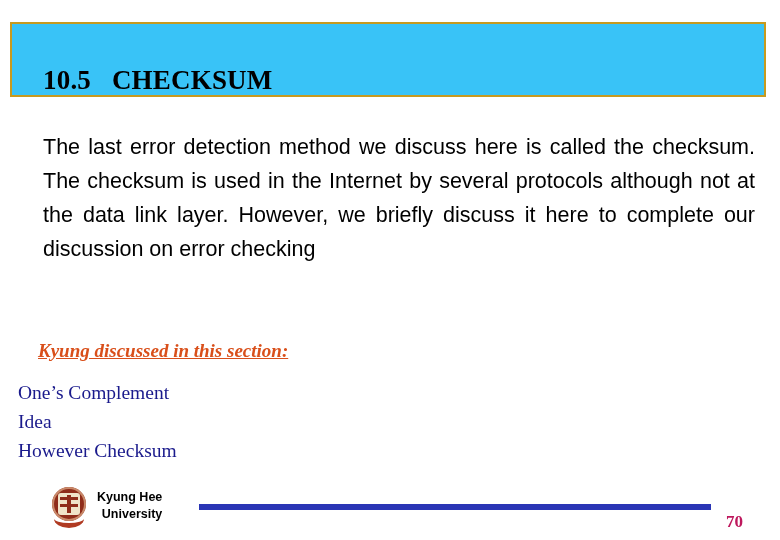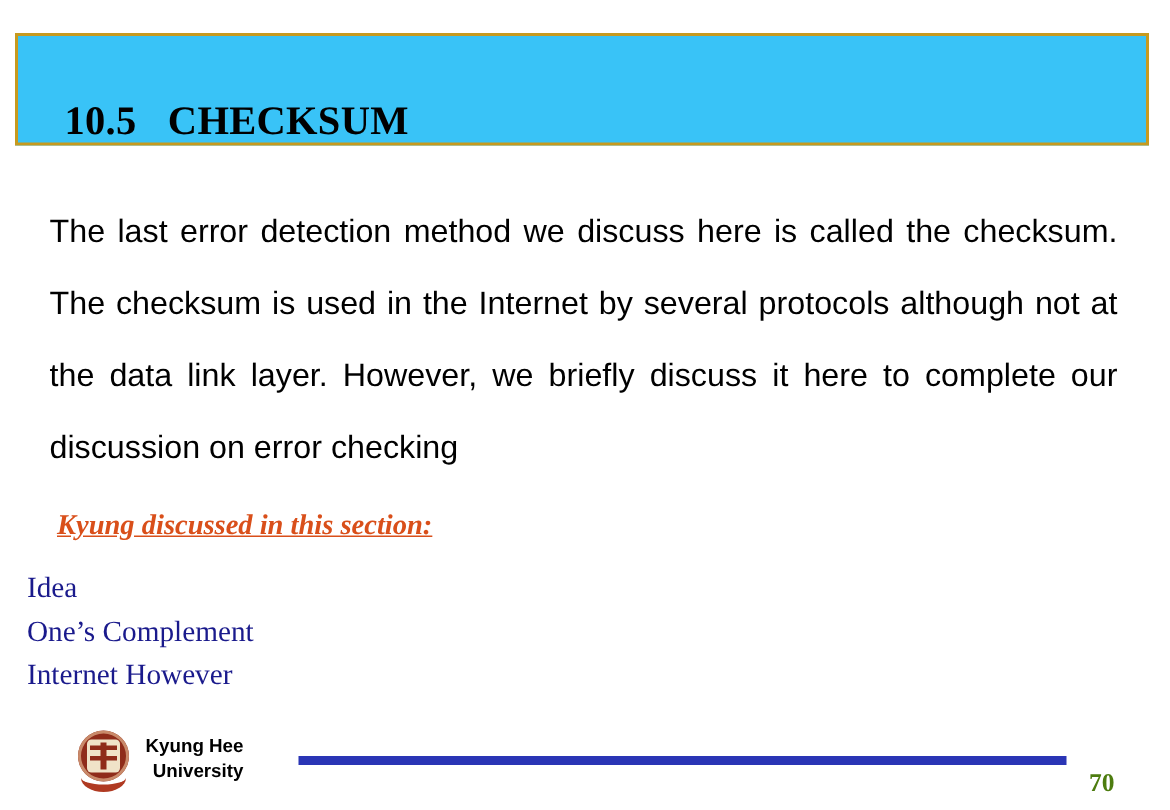--- a/index.html
+++ b/index.html
@@ -42,26 +42,26 @@
     font-size: 27px;
     font-weight: bold;
     color: #000000;
     letter-spacing: 0.2px;
     white-space: pre;
   }
 
   
   .body-para {
     position: absolute;
-    left: 33px;
+    left: 43px;
     top: 130px;
     width: 712px;
     font-family: "Liberation Sans", sans-serif;
     font-size: 21.5px;
-    line-height: 48px;
+    line-height: 34px;
     color: #000000;
     text-align: justify;
     text-justify: inter-word;
   }
 
   
   .topics-heading {
     position: absolute;
     left: 38px;
     top: 340px;
@@ -169,40 +169,40 @@
     background: #2a35b5;
   }
 
   .page-number {
     position: absolute;
     left: 726px;
     top: 512px;
     font-family: "Liberation Serif", serif;
     font-size: 17px;
     font-weight: bold;
-    color: #4d7c0f;
+    color: #be185d;
   }
 </style>
 </head>
 <body>
 
 <div class="slide">
 
   <div class="title-banner">
     <div class="title-text">10.5   CHECKSUM</div>
   </div>
 
   <div class="body-para">The last error detection method we discuss here is called the checksum. The checksum is used in the Internet by several protocols although not at the data link layer. However, we briefly discuss it here to complete our discussion on error checking</div>
 
   <div class="topics-heading">Kyung discussed in this section:</div>
 
   <div class="topics-list">
+    <div>One’s Complement</div>
     <div>Idea</div>
-    <div>One’s Complement</div>
-    <div>Internet However</div>
+    <div>However Checksum</div>
   </div>
 
   <div class="footer-logo">
     <div class="seal-outer"></div>
     <div class="seal-inner"></div>
     <div class="seal-bar"></div>
     <div class="seal-bar2"></div>
     <div class="seal-stem"></div>
     <div class="swoosh"></div>
   </div>

